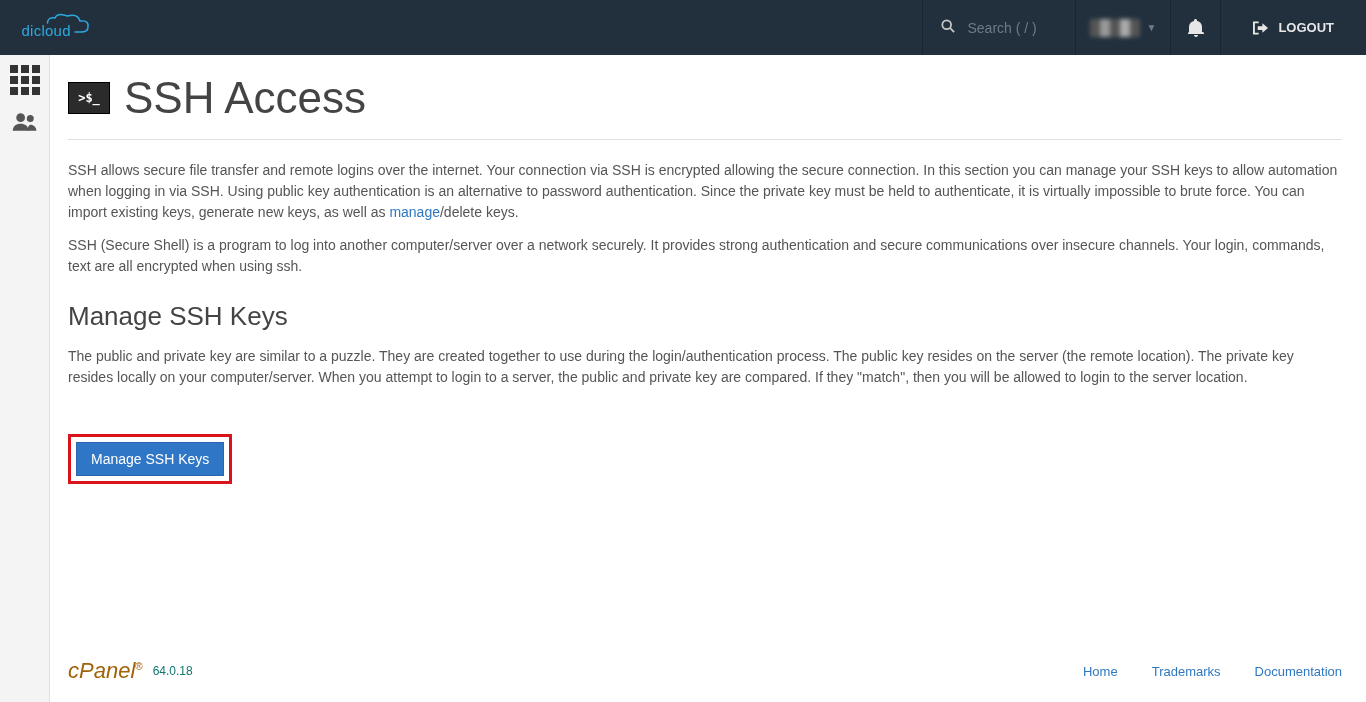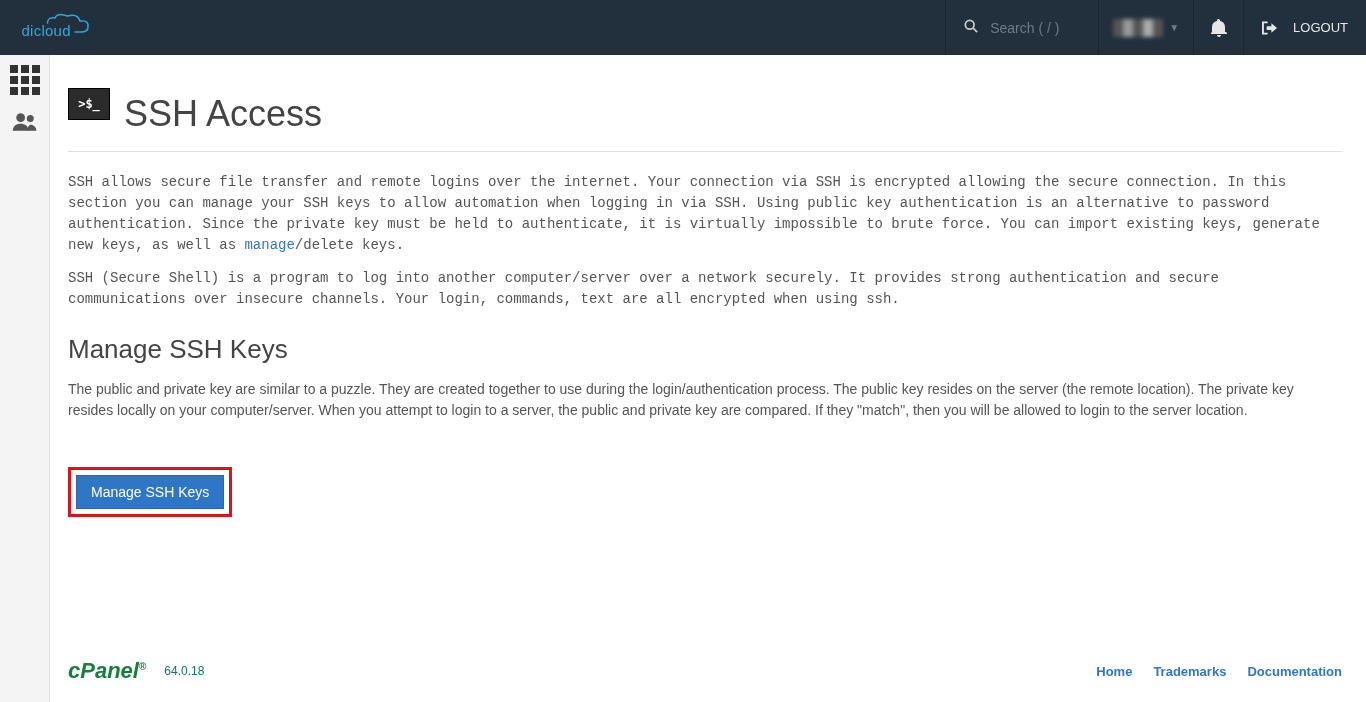--- a/index.html
+++ b/index.html
@@ -68,26 +68,26 @@
   background: linear-gradient(90deg,#555 0 20%, #999 20% 40%, #555 40% 60%, #aaa 60% 80%, #555 80%);
 }
 .user-caret { color: #6d7b88; font-size: 10px; }
 .bell-area {
   display: flex; align-items: center; justify-content: center;
   width: 50px; height: 100%;
   border-left: 1px solid #1a2530;
   color: #e6e6e6;
 }
 .logout-area {
-  display: flex; align-items: center; gap: 16px;
-  padding: 0 18px; height: 100%;
+  display: flex; align-items: center; gap: 10px;
+  padding: 0 32px; height: 100%;
   border-left: 1px solid #1a2530;
   color: #e6e6e6;
   font-size: 13px;
-  font-weight: normal;
+  font-weight: bold;
   cursor: pointer;
 }
 
 
 .layout { display: flex; height: calc(702px - 55px); }
 .sidebar {
   width: 50px;
   background: #f4f4f4;
   border-right: 1px solid #e0e0e0;
   display: flex;
@@ -115,26 +115,25 @@
   margin-bottom: 20px;
 }
 .ssh-icon {
   width: 42px; height: 32px;
   background: #2b2b2b;
   border: 1px solid #000;
   display: flex; align-items: center; justify-content: center;
   color: #fff; font-family: monospace; font-size: 12px; font-weight: bold;
 }
 h1.page-title {
-  font-size: 36px;
+  font-size: 44px;
   font-weight: 300;
   color: #444;
-  margin-top: 20px;
-}
-.intro p { margin-bottom: 12px; line-height: 1.5; color: #555; font-family: Liberation Mono, monospace; }
+}
+.intro p { margin-bottom: 12px; line-height: 1.5; color: #555; }
 .intro a { color: #2f78c1; text-decoration: none; }
 h2.section-title {
   font-size: 26px;
   font-weight: 300;
   color: #444;
   margin: 24px 0 14px 0;
 }
 .section-text { line-height: 1.5; color: #555; margin-bottom: 36px; }
 
 .btn-wrap {
@@ -155,29 +154,29 @@
 
 
 .footer {
   position: absolute;
   left: 18px; right: 24px;
   bottom: 18px;
   display: flex; align-items: center;
   font-size: 13px;
 }
 .cpanel-logo {
-  font-weight: bold;
+  font-weight: normal;
   font-style: italic;
   font-size: 22px;
-  color: #15803d;
-  margin-right: 18px;
+  color: #a16207;
+  margin-right: 10px;
 }
 .cpanel-logo sup { font-size: 10px; font-style: normal; }
 .version { color: #0f766e; font-size: 12px; }
-.footer-links { margin-left: auto; display: flex; gap: 21px; font-weight: bold; }
+.footer-links { margin-left: auto; display: flex; gap: 34px; }
 .footer-links a { color: #2f78c1; text-decoration: none; }
 </style>
 </head>
 <body>
 
 <div class="top-header">
   <div class="logo">
     <svg viewBox="0 0 160 60">
       <path d="M 55 20 Q 55 8 70 10 Q 75 -2 95 6 Q 115 0 120 16 Q 138 14 136 28 Q 136 38 122 38 L 110 38" fill="none" stroke="#2ca9e0" stroke-width="3" stroke-linecap="round"></path>
       <text x="3" y="46" fill="#2ca9e0" font-size="30" font-family="Arial" font-weight="300">dicloud</text>

